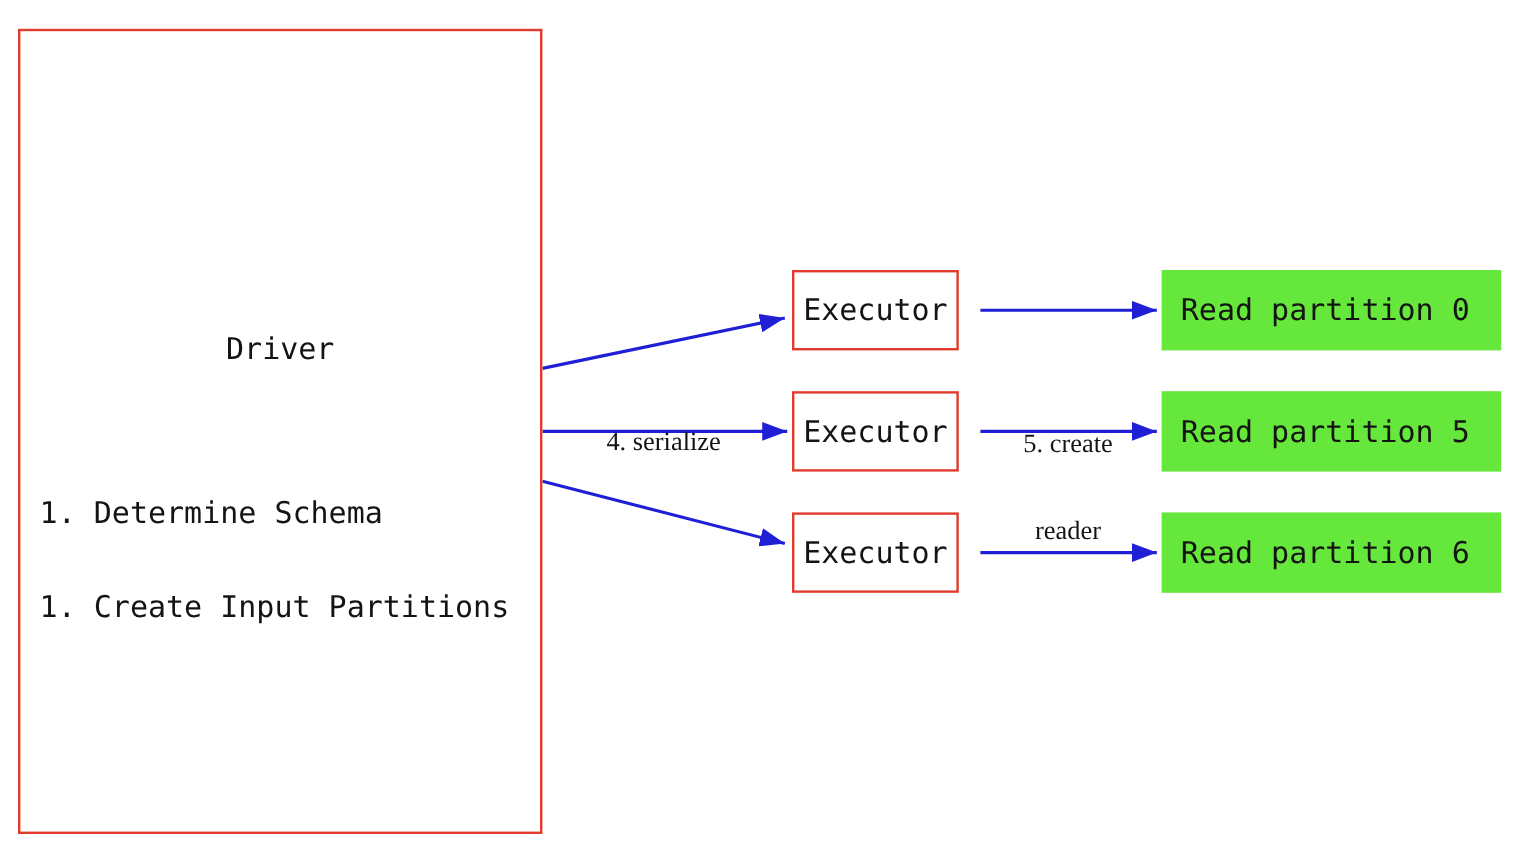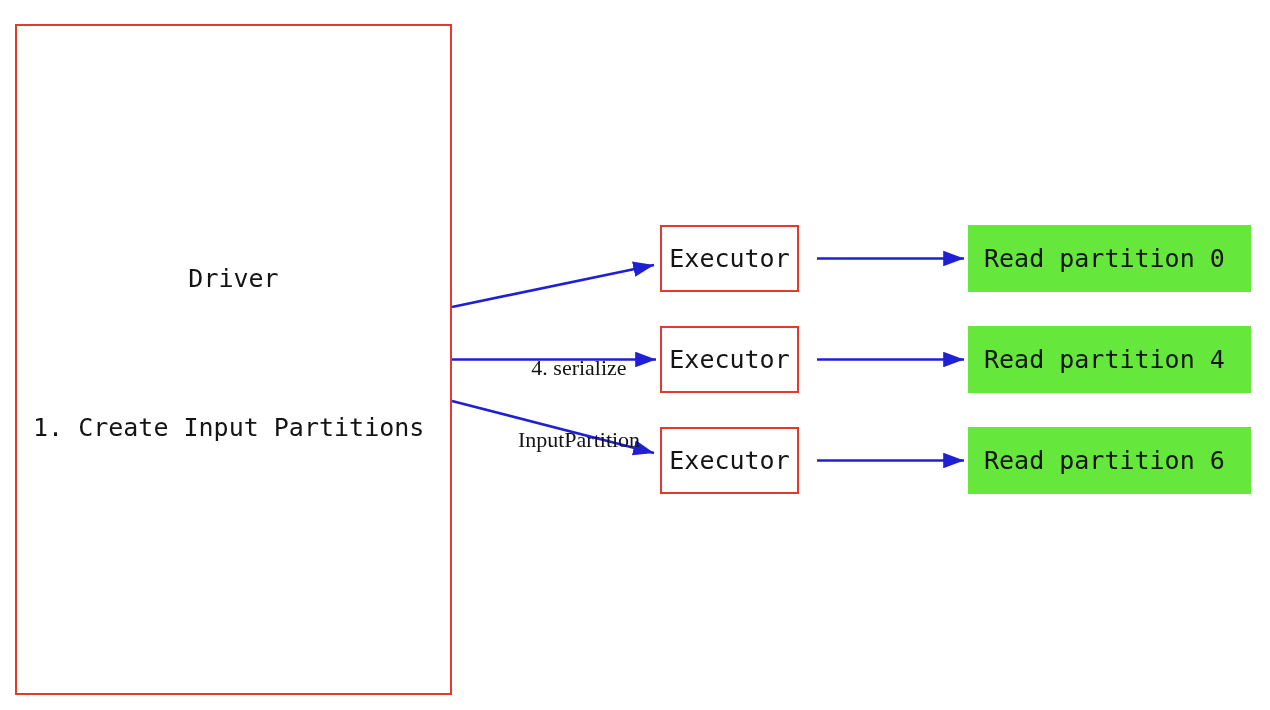--- a/index.html
+++ b/index.html
@@ -34,21 +34,21 @@
     top: 24px;
     width: 437px;
     height: 671px;
     border: 2px solid var(--box-border, #e23b2e);
     box-sizing: border-box;
     background: #ffffff;
   }
   .driver-title {
     position: absolute;
     left: 0;
-    top: 238px;
+    top: 250px;
     width: 100%;
     text-align: center;
     font-size: 25px;
     color: var(--text, #141414);
     white-space: pre;
   }
   .driver-steps {
     position: absolute;
     left: 16px;
     top: 337px;
@@ -95,21 +95,20 @@
     font-size: 22px;
     line-height: 24px;
     text-align: center;
     color: var(--text, #141414);
     white-space: pre;
   }
   .annotation-serialize {
     left: 453px;
     top: 308px;
     width: 200px;
-    padding-left: 26px;
   }
   .annotation-reader {
     left: 810px;
     top: 310px;
     width: 160px;
   }
 </style>
 </head>
 <body>
 
@@ -125,42 +124,46 @@
     <line class="arrow-line" x1="452" y1="359.5" x2="656" y2="359.5" marker-end="url(#arrowhead)"></line>
     <line class="arrow-line" x1="452" y1="401" x2="654" y2="453" marker-end="url(#arrowhead)"></line>
     <line class="arrow-line" x1="817" y1="258.5" x2="964" y2="258.5" marker-end="url(#arrowhead)"></line>
     <line class="arrow-line" x1="817" y1="359.5" x2="964" y2="359.5" marker-end="url(#arrowhead)"></line>
     <line class="arrow-line" x1="817" y1="460.5" x2="964" y2="460.5" marker-end="url(#arrowhead)"></line>
   </svg>
 
   <div class="driver-box">
     <div class="driver-title">Driver</div>
     <div class="driver-steps">
+      <div>1. Determine Schema</div>
       <div>1. Create Input Partitions</div>
     </div>
   </div>
 
   <div class="executor-box row-1">
     <span>Executor</span>
   </div>
   <div class="executor-box row-2">
     <span>Executor</span>
   </div>
   <div class="executor-box row-3">
     <span>Executor</span>
   </div>
 
   <div class="partition-box row-1">
     <span>Read partition 0</span>
   </div>
   <div class="partition-box row-2">
-    <span>Read partition 4</span>
+    <span>Read partition 5</span>
   </div>
   <div class="partition-box row-3">
     <span>Read partition 6</span>
   </div>
 
   <div class="annotation annotation-serialize">
     <div>4. serialize</div>
-    <div>InputPartition</div>
+  </div>
+  <div class="annotation annotation-reader">
+    <div>5. create</div>
+    <div>reader</div>
   </div>
 
 </div>
 
 </body></html>

